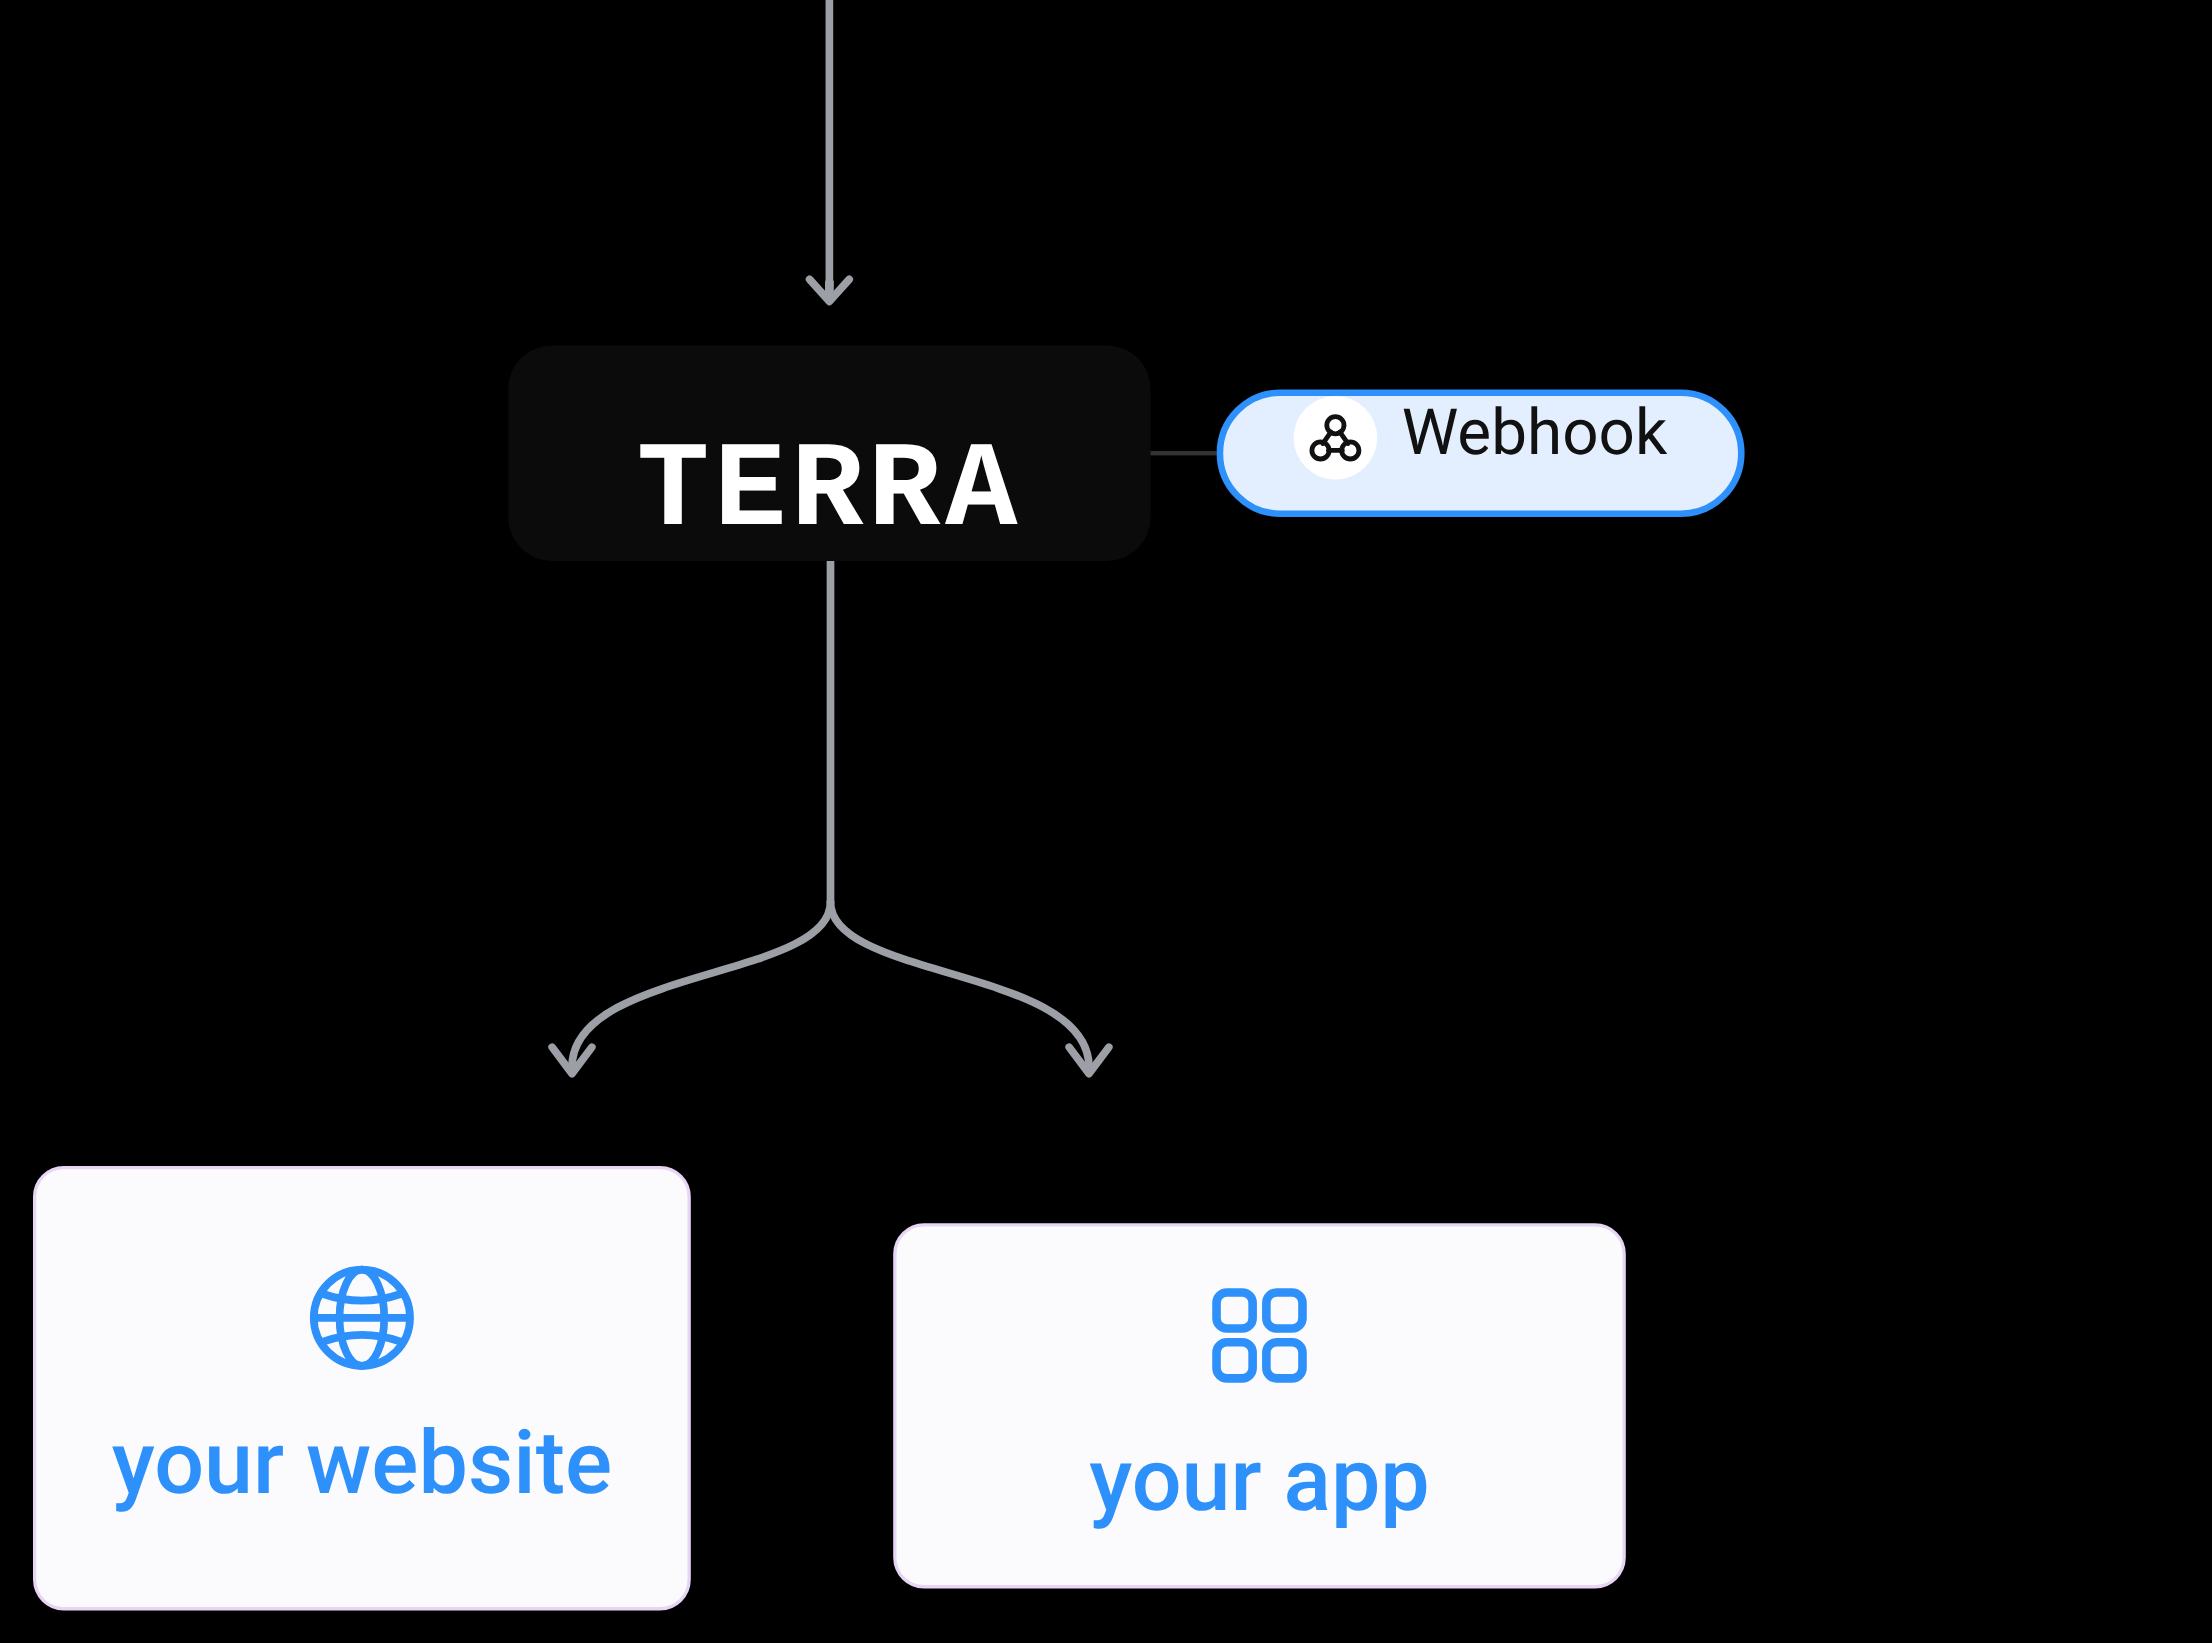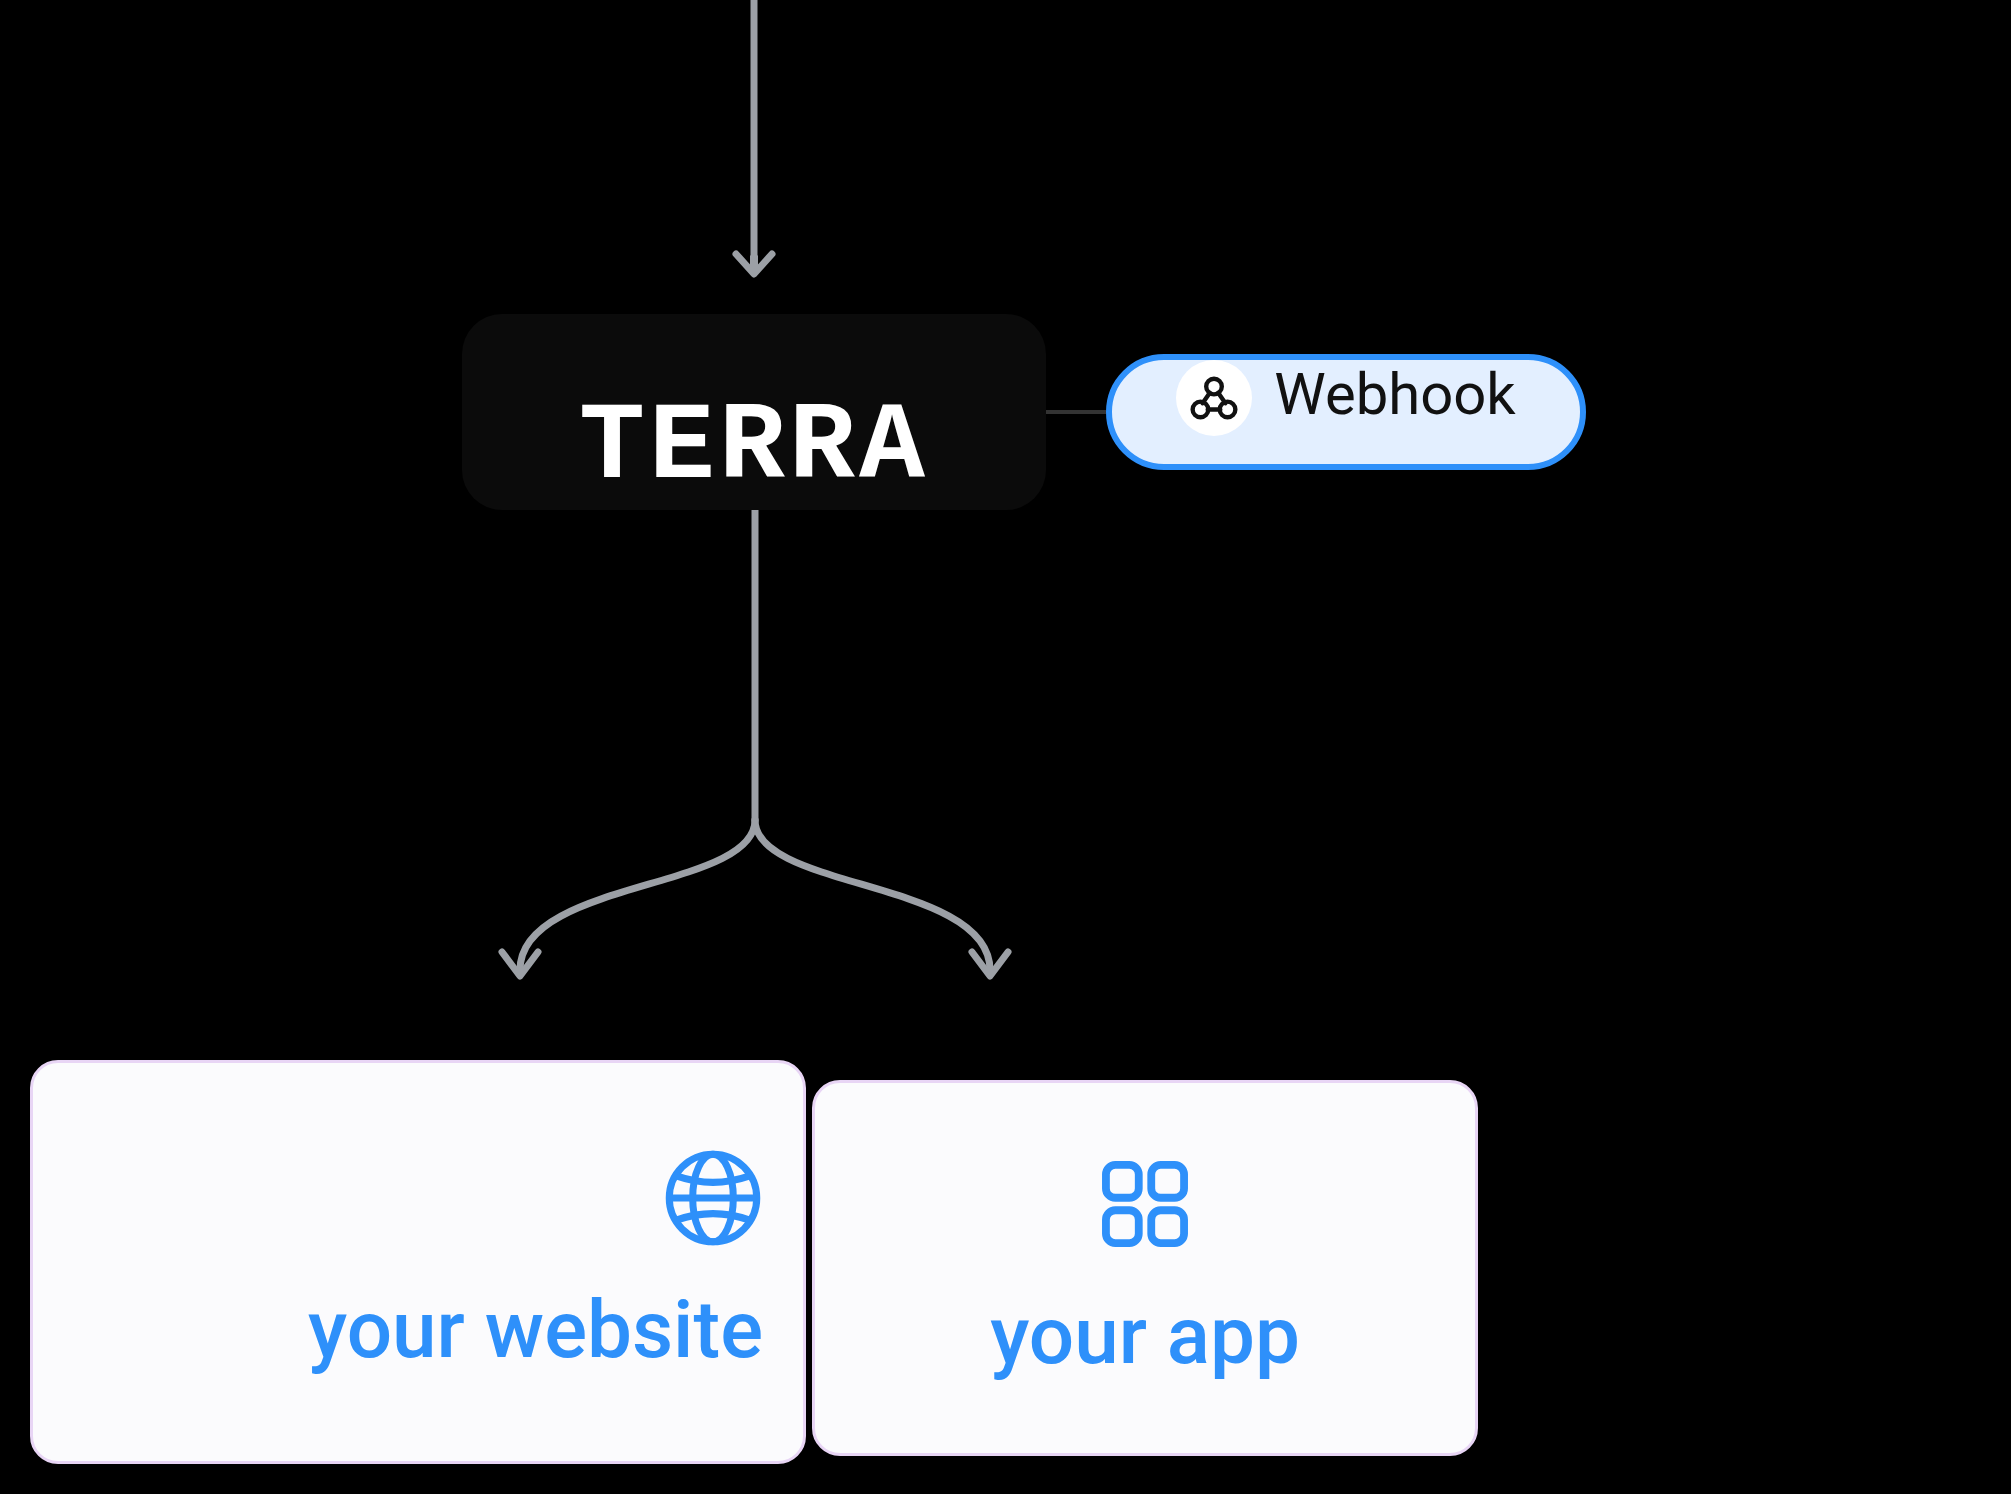--- a/index.html
+++ b/index.html
@@ -115,30 +115,29 @@
       flex-direction: column;
       align-items: center;
       justify-content: center;
       gap: 35px;
       padding: 40px;
     }
     
     .card-website {
       top: 1060px;
       left: 30px;
-      width: 776px;
+      width: 598px;
       height: 404px;
-      align-items: flex-end;
     }
     
     .card-app {
-      top: 1080px;
+      top: 1112px;
       left: 812px;
       width: 666px;
-      height: 376px;
+      height: 332px;
     }
     
     .card-icon {
       width: 100px;
       height: 100px;
       display: flex;
       align-items: center;
       justify-content: center;
     }
     

